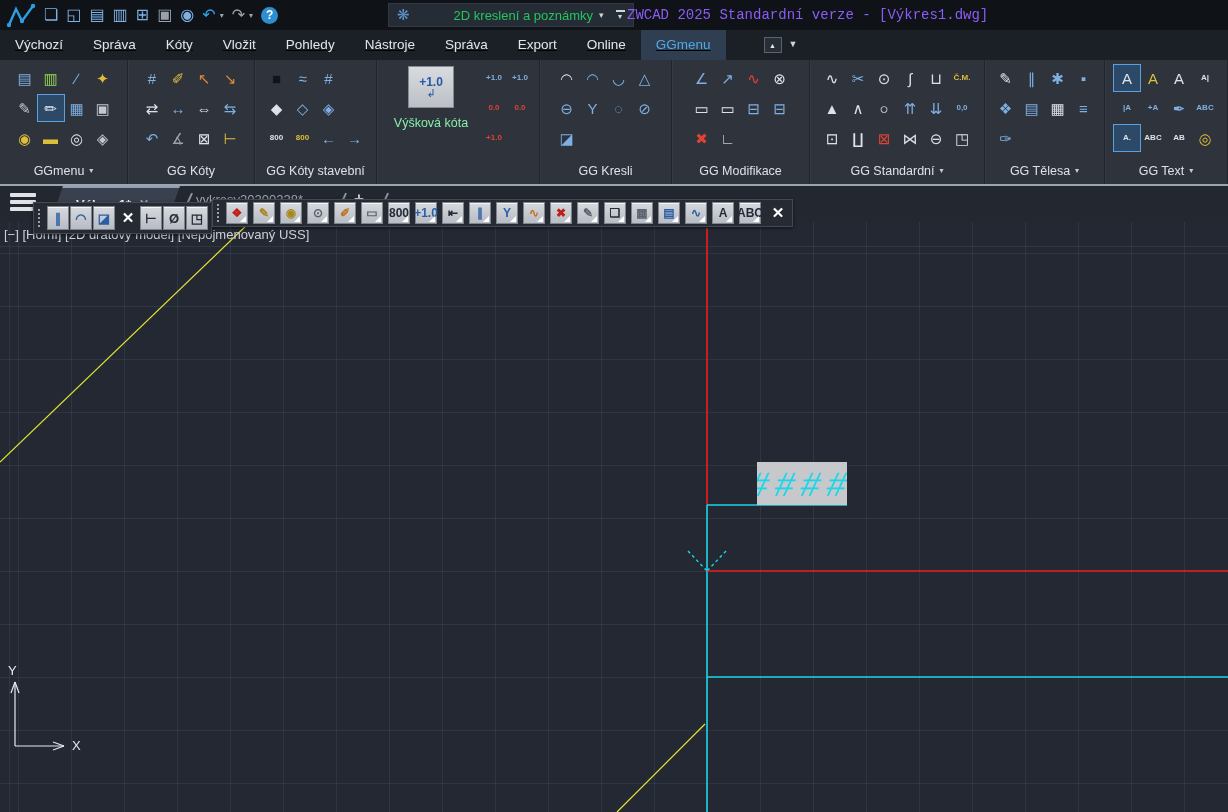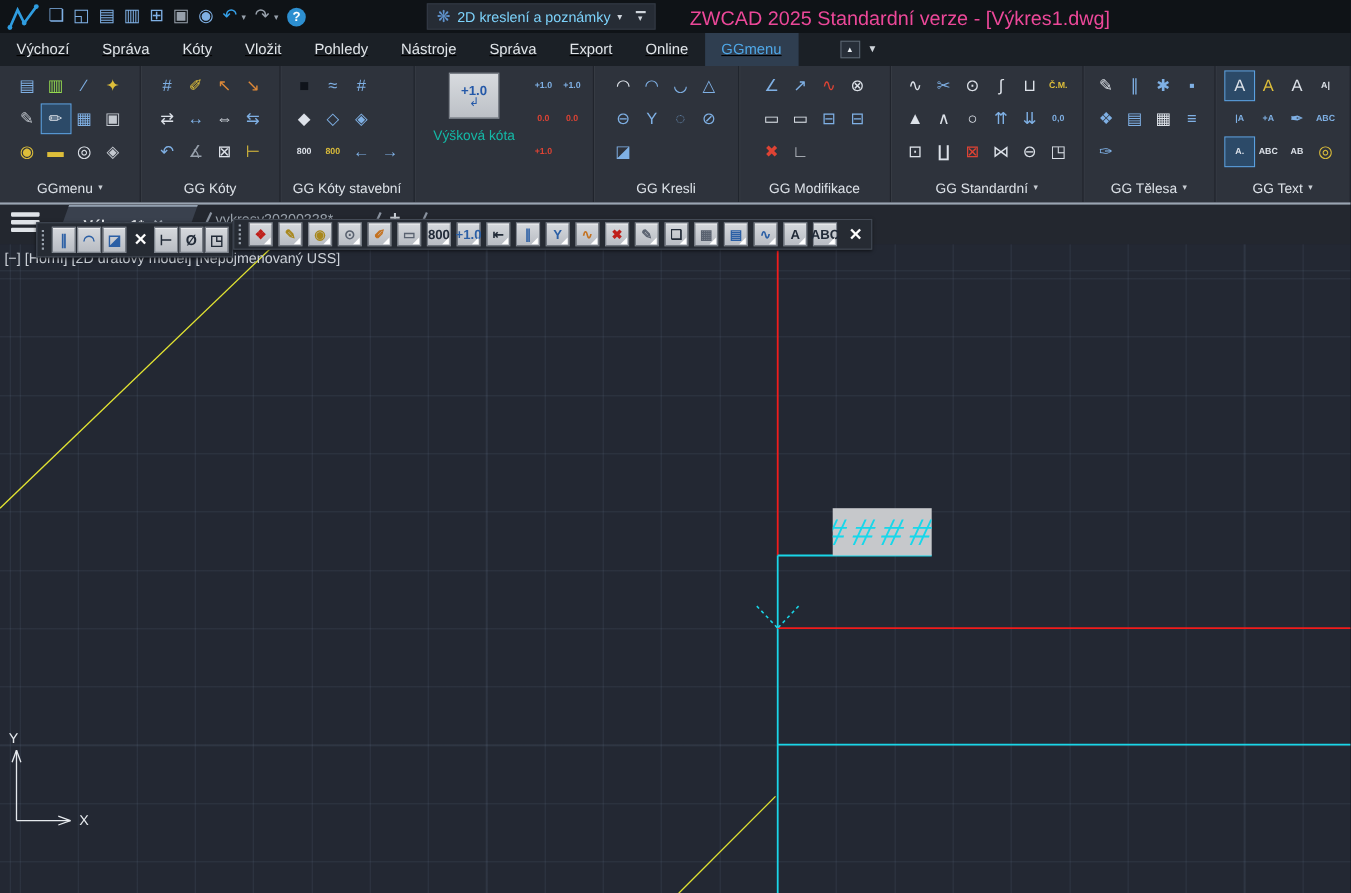--- a/index.html
+++ b/index.html
@@ -12,26 +12,26 @@
   .titlebar{position:absolute;left:0;top:0;width:1228px;height:30px;background:#0f1317;
             display:flex;align-items:center;}
   .qat{display:flex;align-items:center;gap:8px;padding-left:6px;}
   .qicon{font-size:16px;line-height:1;cursor:default;}
   .qcaret{font-size:8px;color:#98a1ac;margin-left:-4px;}
   .qhelp{width:17px;height:17px;border-radius:50%;background:#2d8fd0;color:#fff;
          font-size:12px;font-weight:bold;display:flex;align-items:center;justify-content:center;}
   .wscombo{position:absolute;left:388px;top:3px;height:24px;display:flex;align-items:center;
            gap:6px;background:#262c35;border:1px solid #323944;padding:0 8px;}
   .wsgear{color:#5f93cd;font-size:15px;}
-  .wslabel{color:#7dd3fc;font-size:13px;}
+  .wslabel{color:#22c55e;font-size:13px;margin-left:38px;}
   .wscaret{color:#cfd5dc;font-size:9px;}
   .wscollapse{display:inline-flex;flex-direction:column;align-items:center;line-height:1;margin-left:6px;}
   .wscollapse .bar{width:9px;height:2px;background:#cfd5dc;margin-bottom:1px;}
   .wscollapse .chev{color:#cfd5dc;font-size:8px;}
-  .wintitle{position:absolute;left:627px;top:7px;color:#ec4899;font-size:18px;white-space:nowrap;}
+  .wintitle{position:absolute;left:627px;top:7px;color:#8b5cf6;font-size:14px;white-space:nowrap;font-family:Liberation Mono, monospace;}
 
   
   .menubar{position:absolute;left:0;top:30px;width:1228px;height:30px;background:#1b2026;
            display:flex;align-items:stretch;}
   .mtabs{display:flex;text-decoration:underline;}
   .mtab{padding:0 15px;line-height:30px;font-size:13.5px;color:#e2e6ea;white-space:nowrap;}
   .mtab.active{background:#2f3e50;color:#4fa8e8;}
   .ribup{width:18px;height:16px;margin:7px 0 0 38px;border:1px solid #5a6470;background:#272e38;
          color:#e8ecf0;font-size:7px;display:flex;align-items:center;justify-content:center;}
   .ribdn{margin:9px 0 0 7px;color:#d0d5db;font-size:9px;}
@@ -48,21 +48,21 @@
   .ricon.t{font-size:8px;font-weight:bold;letter-spacing:0;}
   .ricon.sel{background:#2c4a68;outline:1px solid #5aa0e0;}
   .plabel{height:27px;display:flex;align-items:center;justify-content:center;gap:5px;
           color:#dde2e8;font-size:12.5px;white-space:nowrap;}
   .parrow{font-size:8px;color:#c8cdd3;}
   .bigbtn{width:96px;display:flex;flex-direction:column;align-items:center;margin-right:2px;}
   .bigtile{width:46px;height:42px;margin-top:3px;background:linear-gradient(180deg,#d8dbdf,#bcc0c6);
            border:1px solid #868c94;display:flex;flex-direction:column;align-items:center;justify-content:center;}
   .bignum{color:#2458a8;font-size:12px;font-weight:bold;line-height:1;}
   .bigarrow{color:#2458a8;font-size:11px;line-height:1;}
-  .biglabel{color:#14b8a6;font-size:12.5px;margin-top:8px;white-space:nowrap;}
+  .biglabel{color:#86efac;font-size:12.5px;margin-top:8px;white-space:nowrap;}
 
   
   .cb{color:#7fb0e4}.cB{color:#35a0e8}.cw{color:#dde2e9}.cy{color:#ddbe3a}.cr{color:#de4334}
   .cg{color:#98a1ac}.co{color:#dc8838}.cs{color:#c3c8cf}.ck{color:#10141b}.cgn{color:#93d94f}
 
   
   .tabbar{position:absolute;left:0;top:184px;width:1228px;height:38px;background:#23272f;
           border-top:2px solid #9aa5b2;z-index:5;}
   .hamburger{position:absolute;left:10px;top:7px;width:26px;height:18px;display:flex;
              flex-direction:column;justify-content:space-between;}

